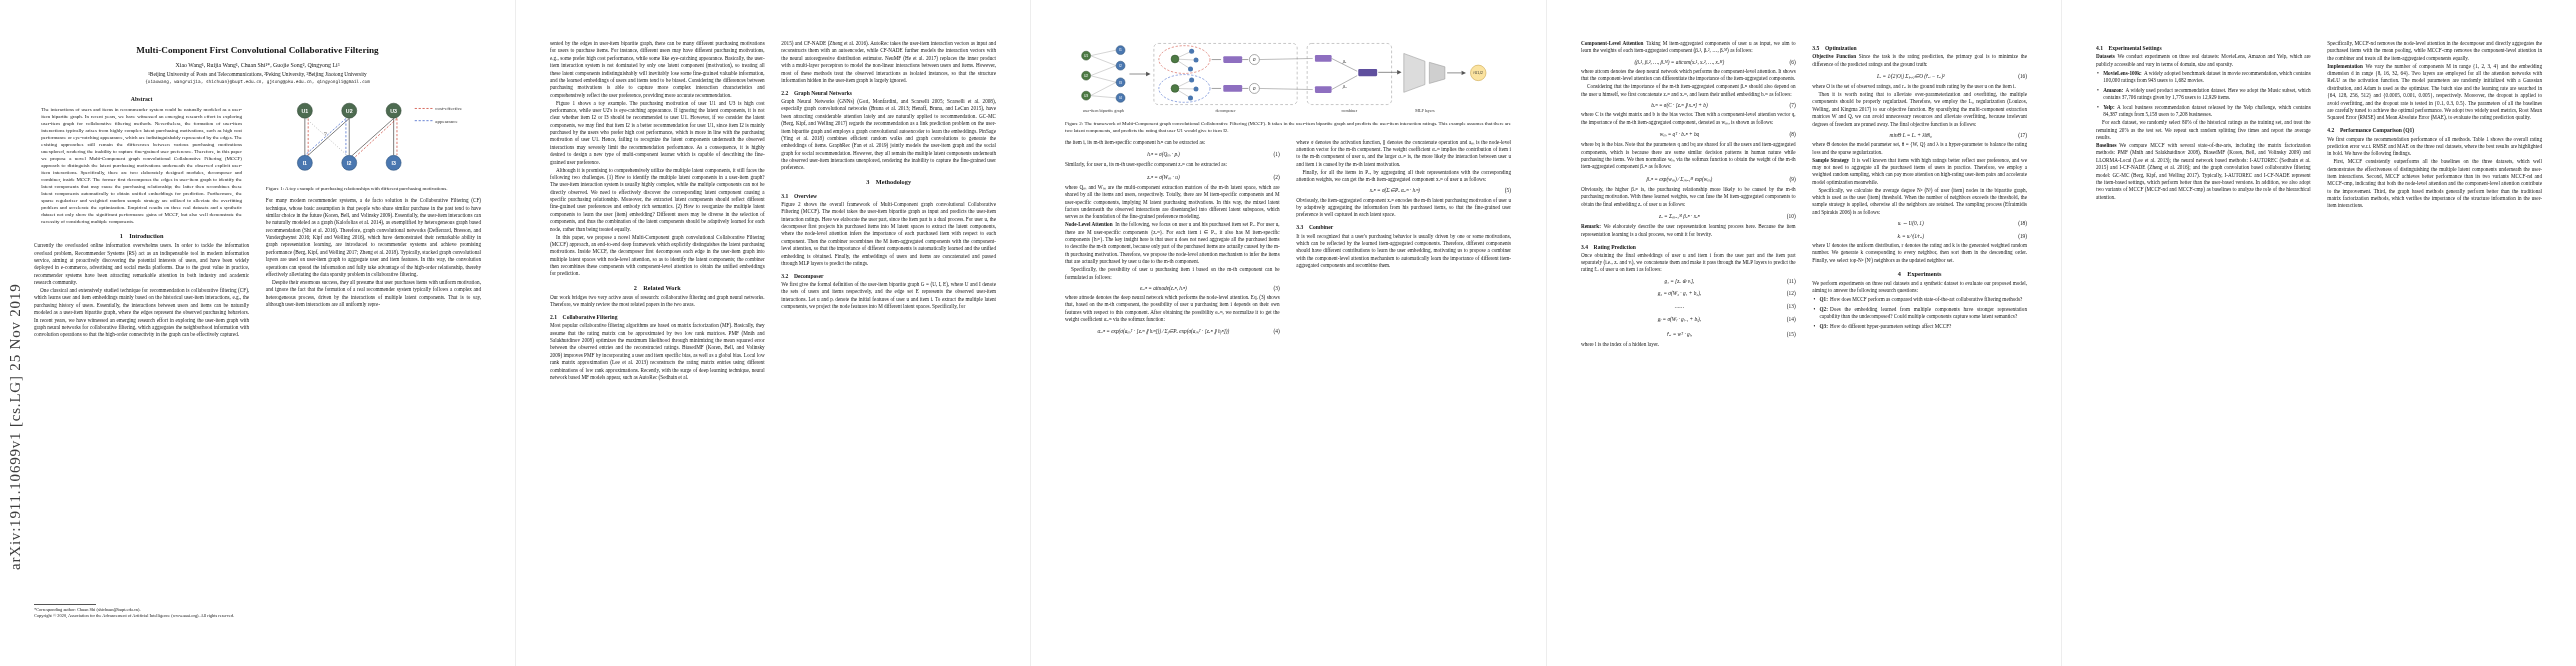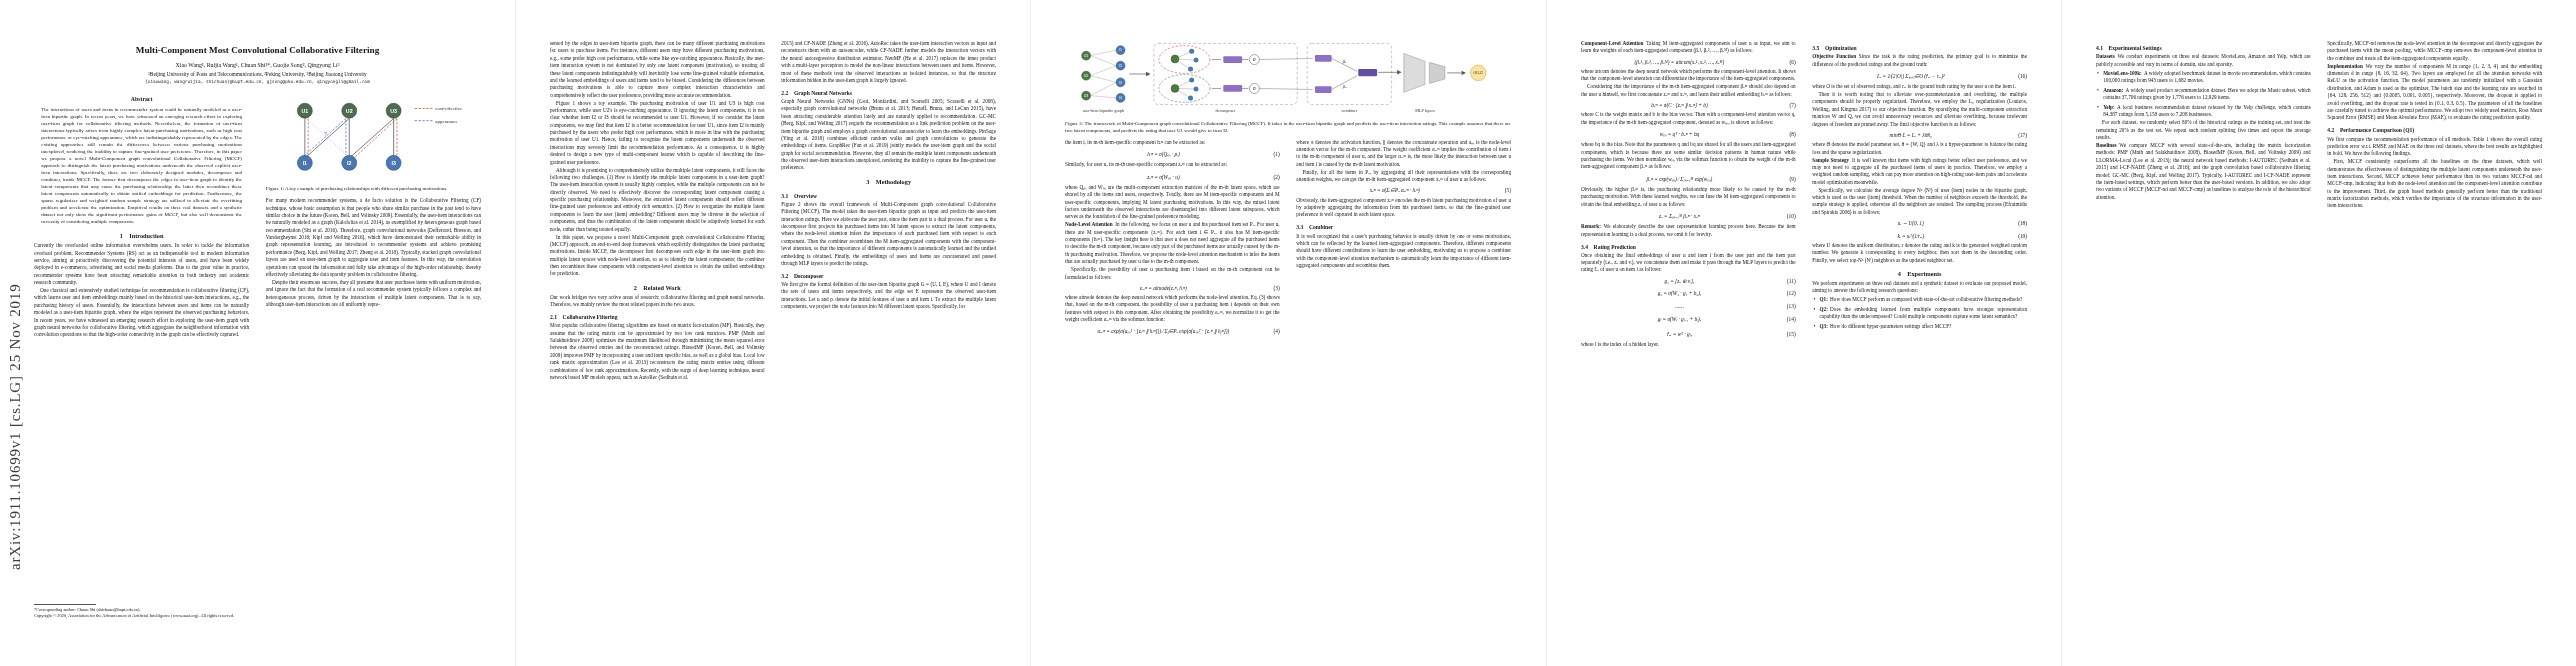--- a/index.html
+++ b/index.html
@@ -39,21 +39,21 @@
   svg text{font-family:"Liberation Sans",sans-serif;}
   svg text.serif{font-family:"Liberation Serif",serif;fill:#333;}
 </style>
 </head>
 <body>
 
 <div class="sheet">
 
   <div class="pg" id="pg1">
     <div class="arxiv">arXiv:1911.10699v1  [cs.LG]  25 Nov 2019</div>
-    <div class="title">Multi-Component Most Convolutional Collaborative Filtering</div>
+    <div class="title">Multi-Component First Convolutional Collaborative Filtering</div>
     <div class="authors">Xiao Wang¹, Ruijia Wang¹, Chuan Shi¹*, Guojie Song², Qingyong Li³</div>
     <div class="affil">¹Beijing University of Posts and Telecommunications, ²Peking University, ³Beijing Jiaotong University</div>
     <div class="mails">{xiaowang, wangruijia, shichuan}@bupt.edu.cn, gjsong@pku.edu.cn, qingyongli@gmail.com</div>
 
     <div class="cols" id="p1cols">
       <div class="col">
         <div class="abst">Abstract</div>
         <p class="abs">The interactions of users and items in recommender system could be naturally modeled as a user-item bipartite graph. In recent years, we have witnessed an emerging research effort in exploring user-item graph for collaborative filtering methods. Nevertheless, the formation of user-item interactions typically arises from highly complex latent purchasing motivations, such as high cost performance or eye-catching appearance, which are indistinguishably represented by the edges. The existing approaches still remain the differences between various purchasing motivations unexplored, rendering the inability to capture fine-grained user preference. Therefore, in this paper we propose a novel Multi-Component graph convolutional Collaborative Filtering (MCCF) approach to distinguish the latent purchasing motivations underneath the observed explicit user-item interactions. Specifically, there are two elaborately designed modules, decomposer and combiner, inside MCCF. The former first decomposes the edges in user-item graph to identify the latent components that may cause the purchasing relationship; the latter then recombines these latent components automatically to obtain unified embeddings for prediction. Furthermore, the sparse regularizer and weighted random sample strategy are utilized to alleviate the overfitting problem and accelerate the optimization. Empirical results on three real datasets and a synthetic dataset not only show the significant performance gains of MCCF, but also well demonstrate the necessity of considering multiple components.</p>
         <div class="h1s">1 Introduction</div>
         <p class="pb ni">Currently the overloaded online information overwhelms users. In order to tackle the information overload problem, Recommender Systems (RS) act as an indispensable tool in modern information service, aiming at proactively discovering the potential interests of users, and have been widely deployed in e-commerce, advertising and social media platforms. Due to the great value in practice, recommender systems have been attracting remarkable attention in both industry and academic research community.</p>

